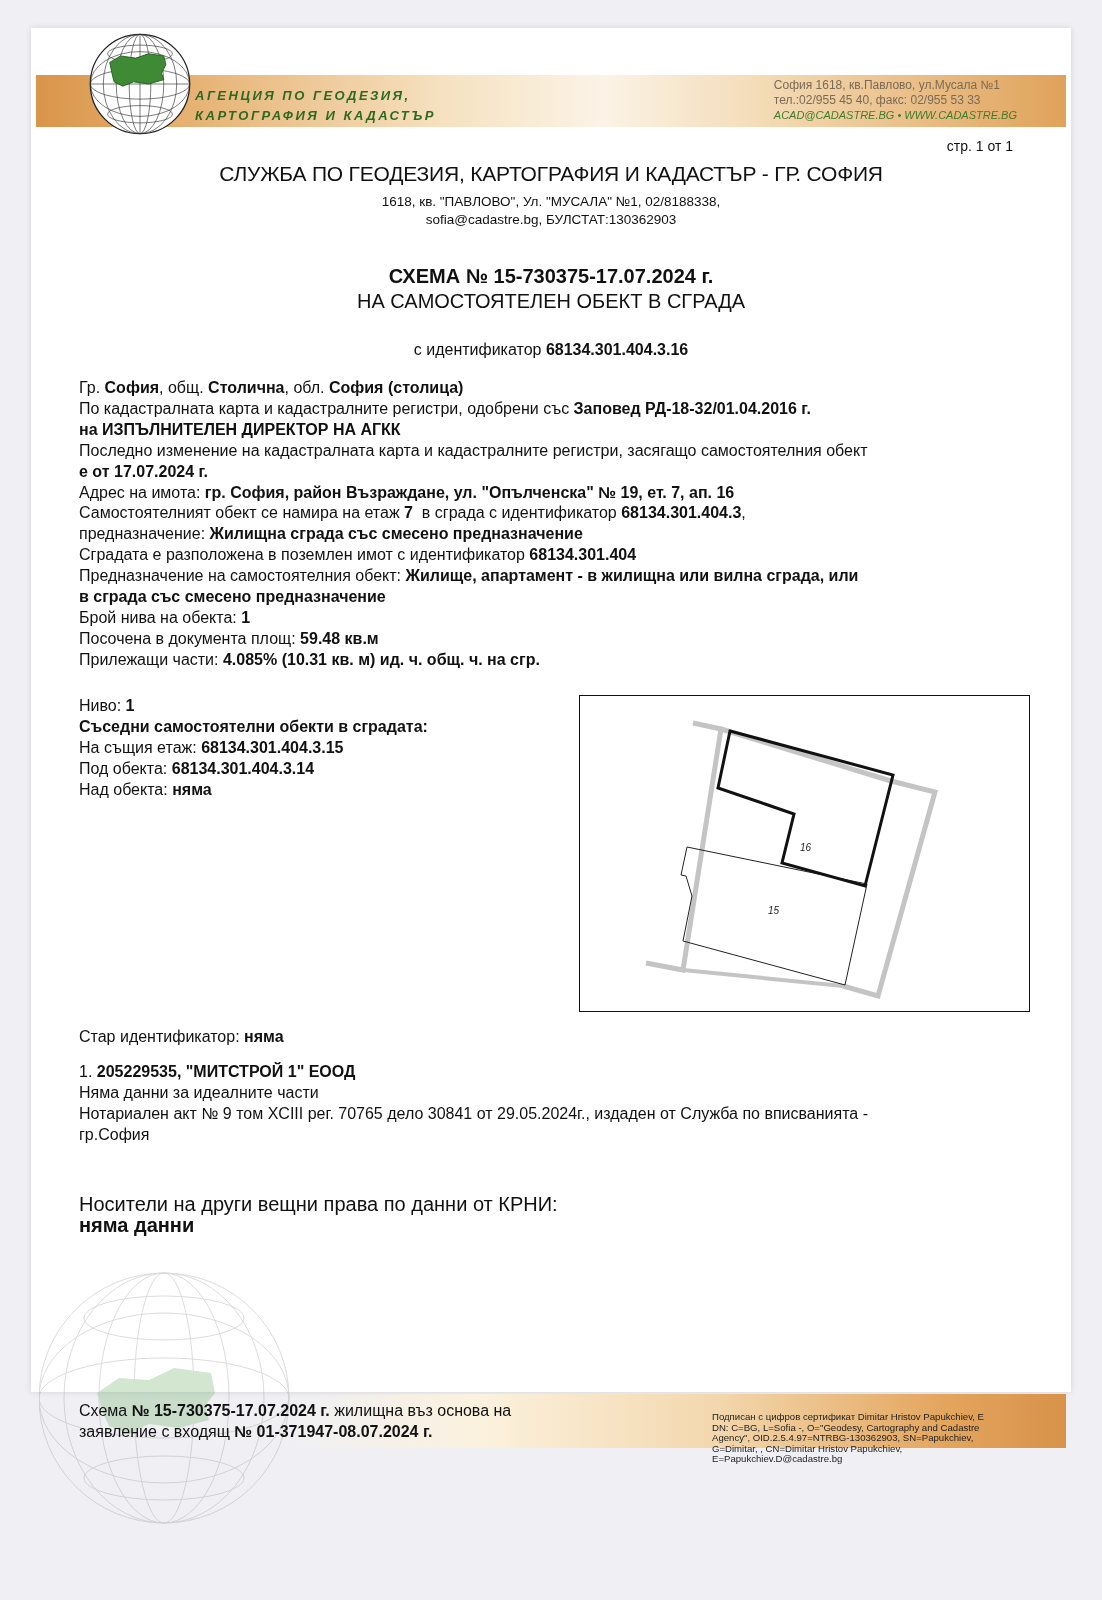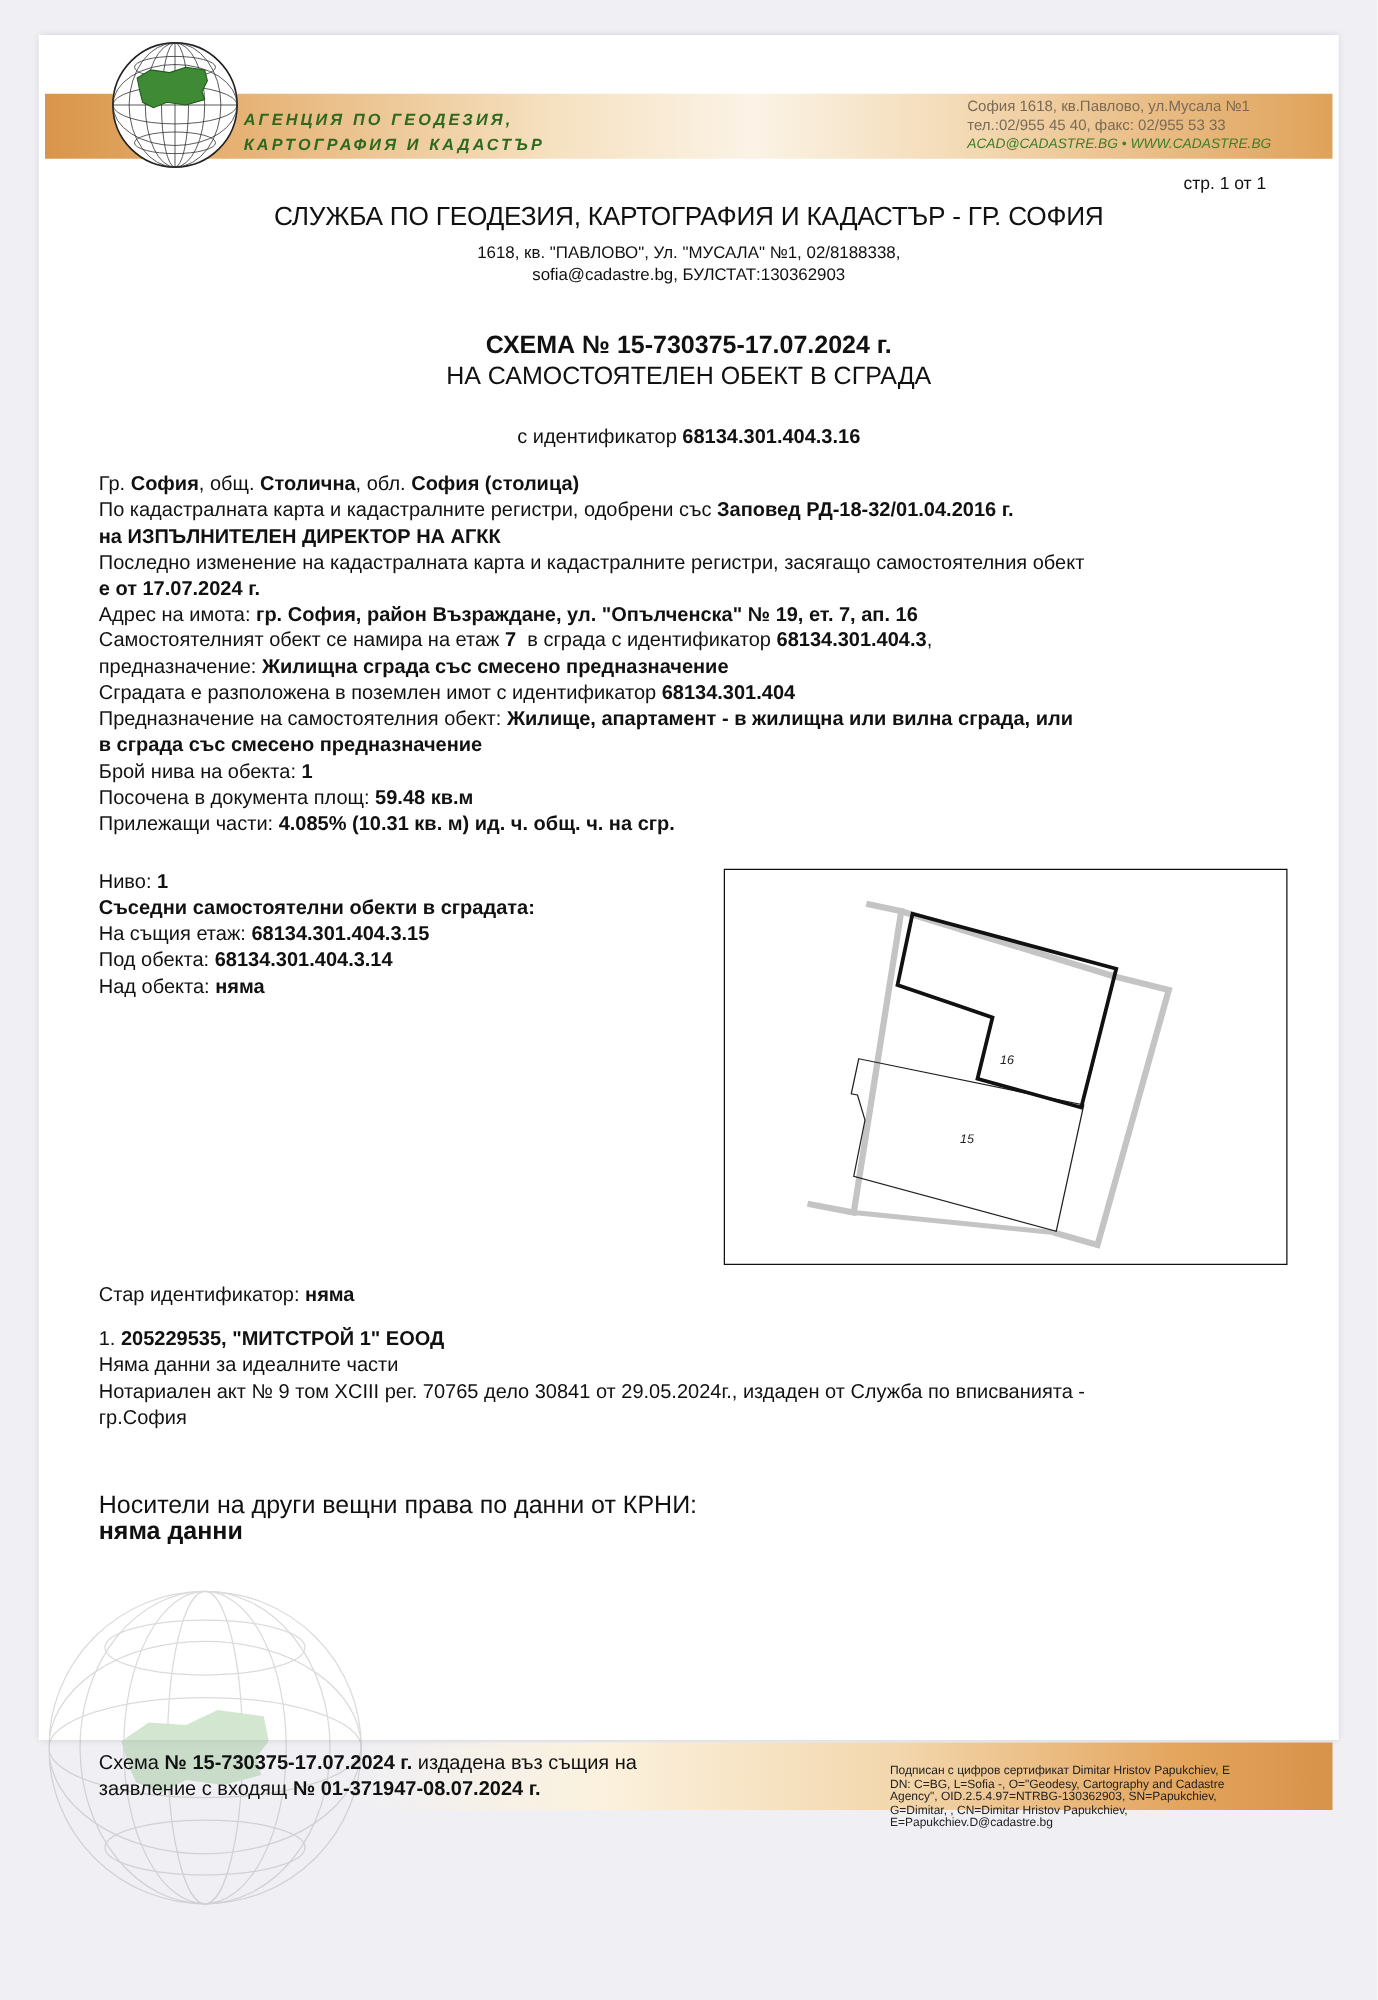--- a/index.html
+++ b/index.html
@@ -162,21 +162,21 @@
       <ellipse cx="125" cy="170" rx="30" ry="125"></ellipse>
       <ellipse cx="125" cy="170" rx="65" ry="125"></ellipse>
       <ellipse cx="125" cy="170" rx="100" ry="125"></ellipse>
     </g>
     <path d="M58 165 L80 150 L110 152 L135 140 L172 145 L176 165 L166 178 L170 192 L140 200 L110 196 L90 206 L70 198 L64 185 Z" fill="#7fb97a"></path>
   </svg>
 
   <div class="footer-band"></div>
 
   <div class="footer-note">
-    <div><span>Схема </span><b>№ 15-730375-17.07.2024 г.</b><span> издадена въз същия на</span></div>
+    <div><span>Схема </span><b>№ 15-730375-17.07.2024 г.</b><span> жилищна въз основа на</span></div>
     <div><span>заявление с входящ </span><b>№ 01-371947-08.07.2024 г.</b></div>
   </div>
 
   <div class="signature">
     <div>Подписан с цифров сертификат Dimitar Hristov Papukchiev, E</div>
     <div>DN: C=BG, L=Sofia  -, O="Geodesy, Cartography and Cadastre</div>
     <div>Agency", OID.2.5.4.97=NTRBG-130362903, SN=Papukchiev,</div>
     <div>G=Dimitar, , CN=Dimitar Hristov Papukchiev,</div>
     <div>E=Papukchiev.D@cadastre.bg</div>
   </div>

